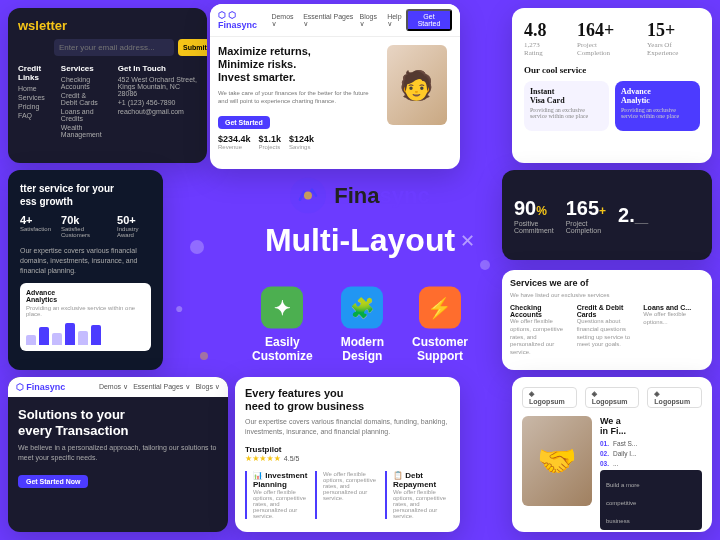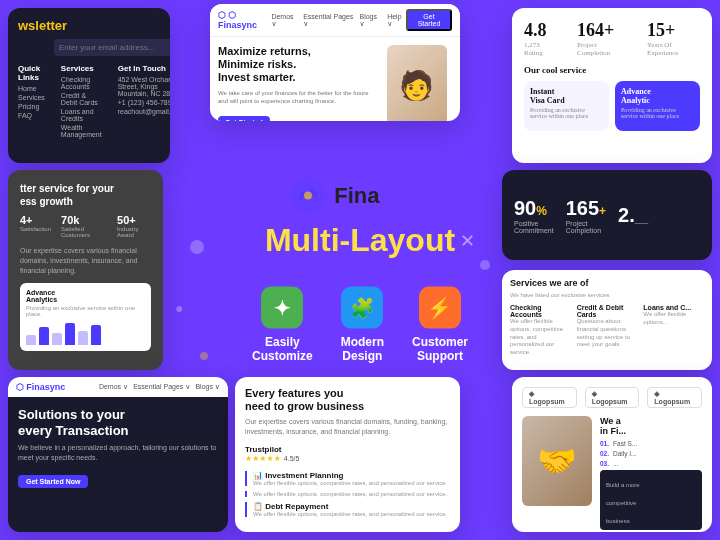--- a/index.html
+++ b/index.html
@@ -34,21 +34,21 @@
     }
     .brand-name {
       font-size: 22px;
       font-weight: 700;
       color: #222;
     }
     .brand-name span { color: #6c3bff; }
     .main-headline {
       font-size: 32px;
       font-weight: 800;
-      color: #fde047;
+      color: #ffffff;
       line-height: 1.15;
       margin-bottom: 28px;
     }
     .features-row {
       display: flex;
       justify-content: center;
       gap: 28px;
       margin-top: 10px;
     }
     .feature-item {
@@ -86,21 +86,21 @@
       position: absolute;
       background: #fff;
       border-radius: 12px;
       box-shadow: 0 8px 28px rgba(0,0,0,0.18);
       overflow: hidden;
     }
 
     
     .card-newsletter {
       top: 8px; left: 8px;
-      width: 162px; height: 155px;
+      width: 199px; height: 155px;
       background: #1a1a2e;
       padding: 10px;
     }
     .card-newsletter .nl-title {
       color: #f5c518;
       font-size: 13px;
       font-weight: 700;
       margin-bottom: 6px;
     }
     .card-newsletter .nl-input-row {
@@ -134,21 +134,21 @@
       gap: 16px;
       font-size: 7px;
     }
     .nl-col { color: #aaa; }
     .nl-col .nl-col-title { color: #fff; font-weight: 700; margin-bottom: 3px; font-size: 8px; }
     .nl-col .nl-link { display: block; margin-bottom: 2px; color: #aaa; }
 
     
     .card-website {
       top: 4px; left: 210px;
-      width: 250px; height: 117px;
+      width: 250px; height: 165px;
       padding: 0;
     }
     .card-website .site-nav {
       background: #fff;
       display: flex;
       align-items: center;
       justify-content: space-between;
       padding: 5px 8px;
       border-bottom: 1px solid #eee;
       font-size: 7px;
@@ -207,21 +207,21 @@
     }
     .feat-card .feat-title { font-weight: 700; color: #111; margin-bottom: 2px; font-size: 8px; }
     .feat-card-2 { background: #4c3bff; }
     .feat-card-2 .feat-title { color: #fff; }
     .feat-card-2 { color: #ccc; }
 
     
     .card-service {
       top: 170px; left: 8px;
       width: 155px; height: 200px;
-      background: #404040;
+      background: #0f172a;
       padding: 12px;
     }
     .card-service .svc-title { color: #fff; font-size: 10px; font-weight: 700; margin-bottom: 6px; line-height: 1.3; }
     .svc-stats { display: flex; gap: 10px; margin-bottom: 8px; }
     .svc-stat { color: #fff; }
     .svc-stat .sv { font-size: 11px; font-weight: 700; }
     .svc-stat .sl { font-size: 6px; color: #aaa; }
     .svc-desc { font-size: 7px; color: #aaa; line-height: 1.4; margin-bottom: 8px; }
     .analytics-box {
       background: #fff;
@@ -294,21 +294,21 @@
       width: 225px; height: 155px;
       padding: 10px;
       font-size: 7px;
     }
     .cf-title { font-size: 11px; font-weight: 800; color: #111; margin-bottom: 4px; line-height: 1.2; }
     .cf-sub { font-size: 7px; color: #777; margin-bottom: 8px; line-height: 1.4; }
     .cf-trust { display: flex; align-items: center; gap: 4px; margin-bottom: 8px; }
     .cf-trust-name { font-size: 8px; font-weight: 700; color: #111; }
     .cf-stars { color: #f5c518; font-size: 8px; }
     .cf-rating { font-size: 7px; color: #555; }
-    .cf-feature-list { display: flex; flex-direction: column; gap: 5px; }
+    .cf-feature-list { display: flex; flex-direction: row; gap: 5px; }
     .cf-feature-item { border-left: 2px solid #4c3bff; padding-left: 6px; }
     .cf-feature-item .cfi-title { font-weight: 700; color: #111; font-size: 8px; }
     .cf-feature-item .cfi-sub { color: #999; font-size: 6px; }
 
     
     .card-about {
       bottom: 8px; right: 8px;
       width: 200px; height: 155px;
       padding: 10px;
     }
@@ -384,21 +384,21 @@
 </div>
 
 <div class="card card-newsletter">
   <div class="nl-title">wsletter</div>
   <div class="nl-input-row">
     <input type="text" placeholder="Enter your email address..." style="">
     <button class="btn-submit">Submit Now</button>
   </div>
   <div class="nl-links">
     <div class="nl-col">
-      <div class="nl-col-title">Quick Links</div>
+      <div class="nl-col-title">Credit Links</div>
       <span class="nl-link">Home</span>
       <span class="nl-link">Services</span>
       <span class="nl-link">Pricing</span>
       <span class="nl-link">FAQ</span>
     </div>
     <div class="nl-col">
       <div class="nl-col-title">Services</div>
       <span class="nl-link">Checking Accounts</span>
       <span class="nl-link">Credit &amp; Debit Cards</span>
       <span class="nl-link">Loans and Credits</span>

